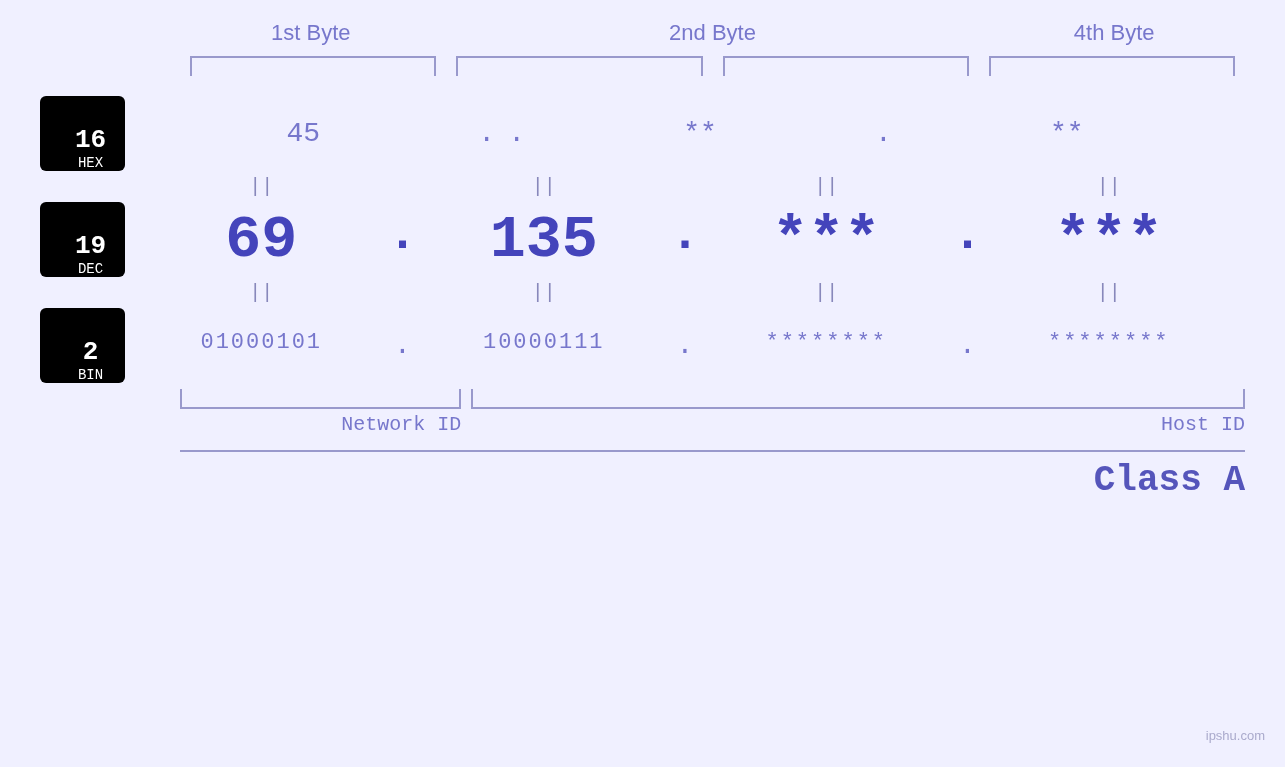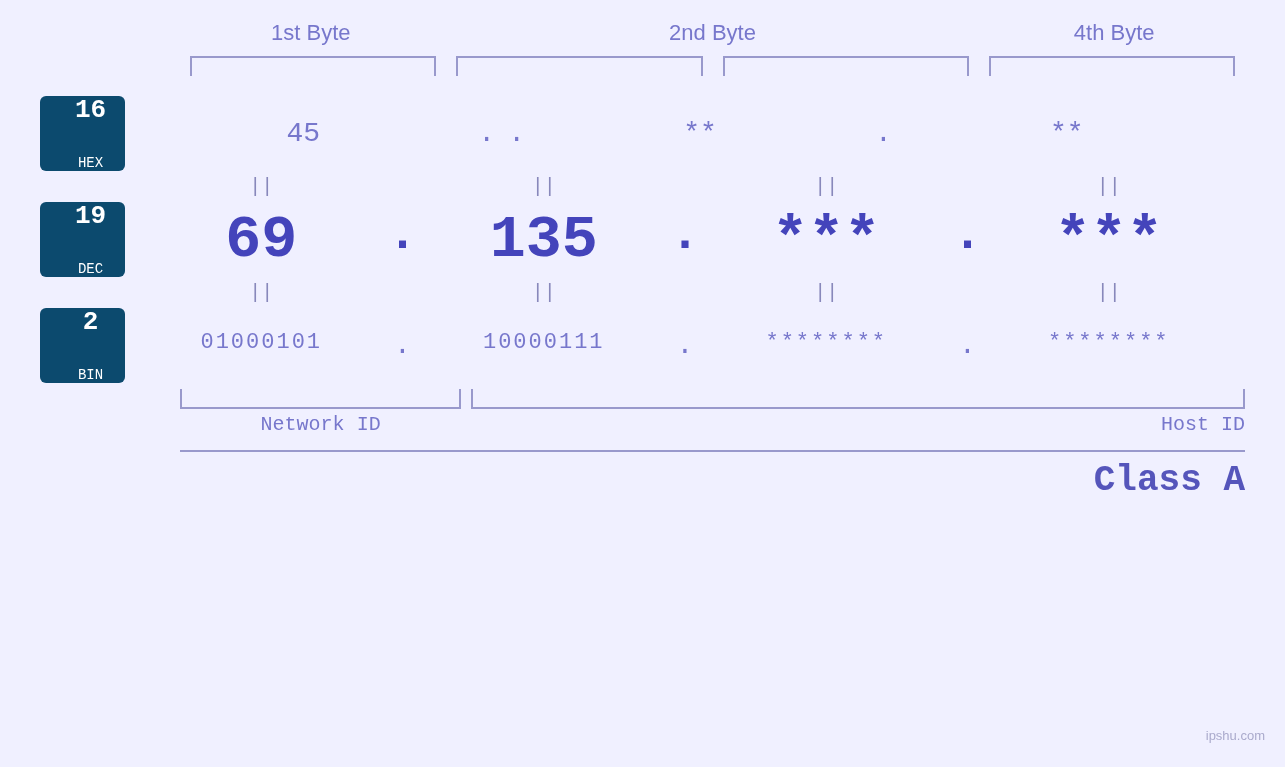--- a/index.html
+++ b/index.html
@@ -60,26 +60,26 @@
       display: flex;
       align-items: center;
       width: 100%;
       margin-bottom: 0;
     }
 
     
     .badge {
       width: 85px;
       height: 75px;
-      background-color: #0c4a6e;
+      background-color: #000000;
       color: white;
       display: flex;
       flex-direction: column;
       align-items: center;
-      justify-content: space-between;
+      justify-content: flex-end;
       border-radius: 6px;
       flex-shrink: 0;
       padding-left: 16px;
     }
 
     .badge-num {
       font-size: 26px;
       font-weight: bold;
       line-height: 1.1;
     }
@@ -182,21 +182,21 @@
     
     .labels-row {
       display: flex;
       width: calc(100% - 140px);
       margin-left: 140px;
       margin-top: 4px;
     }
 
     .network-label {
       width: calc(25% + 15px);
-      text-align: center;
+      text-align: right;
       color: #7777cc;
       font-size: 20px;
     }
 
     .host-label {
       flex: 1;
       text-align: right;
       color: #7777cc;
       font-size: 20px;
       margin-left: 10px;

